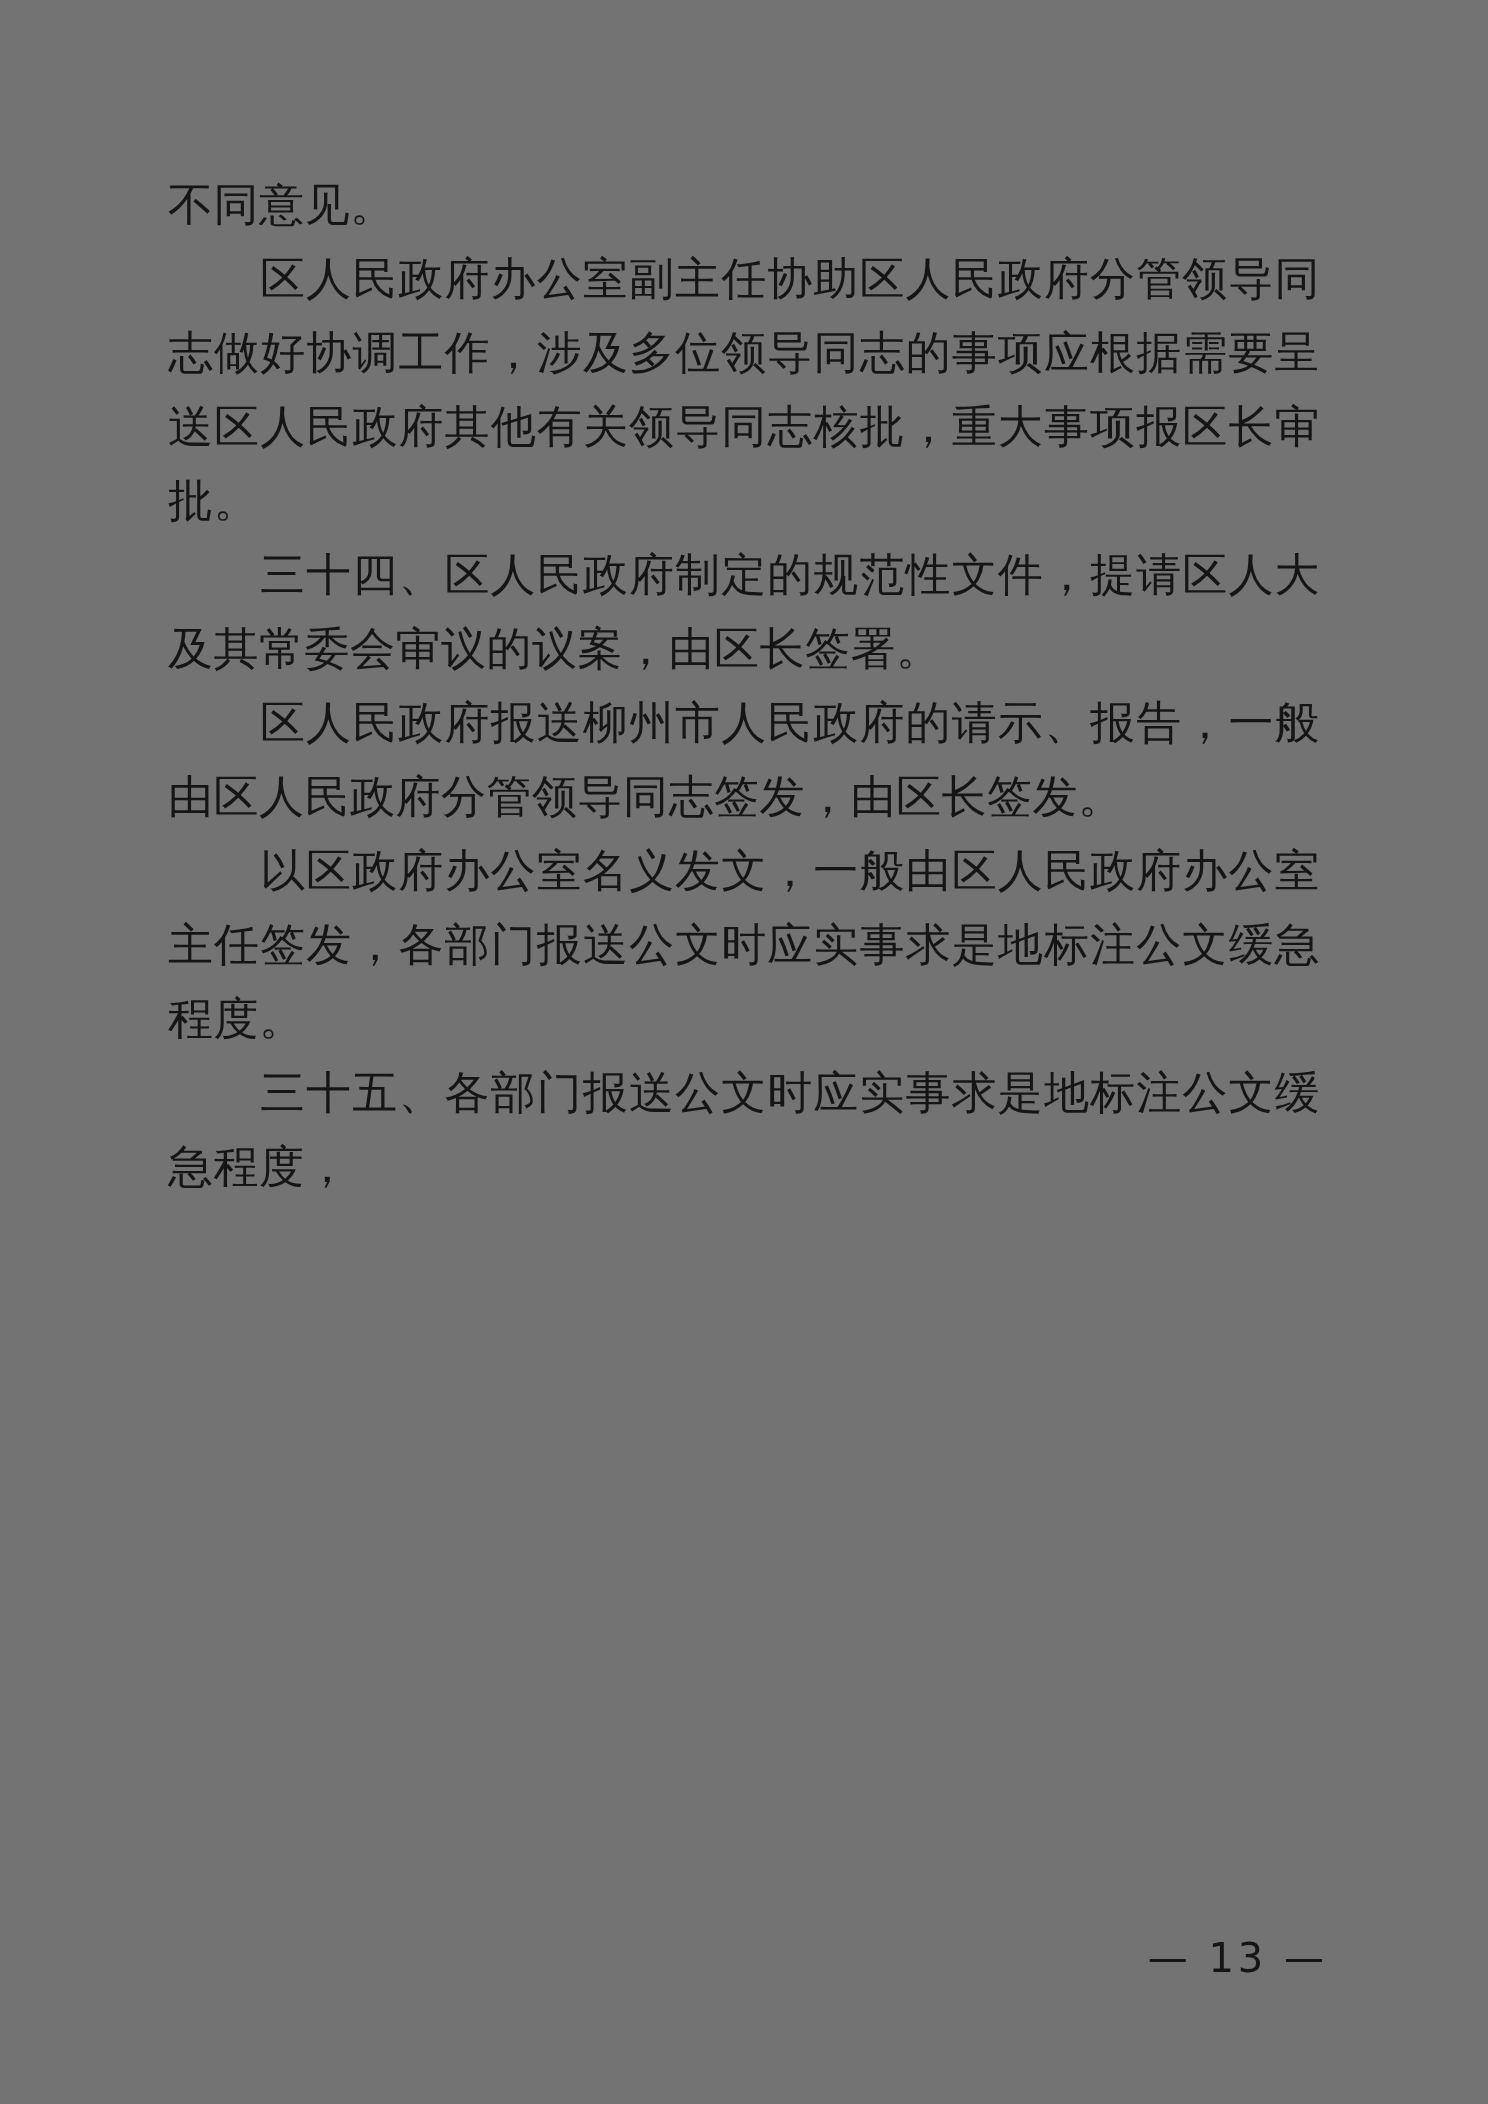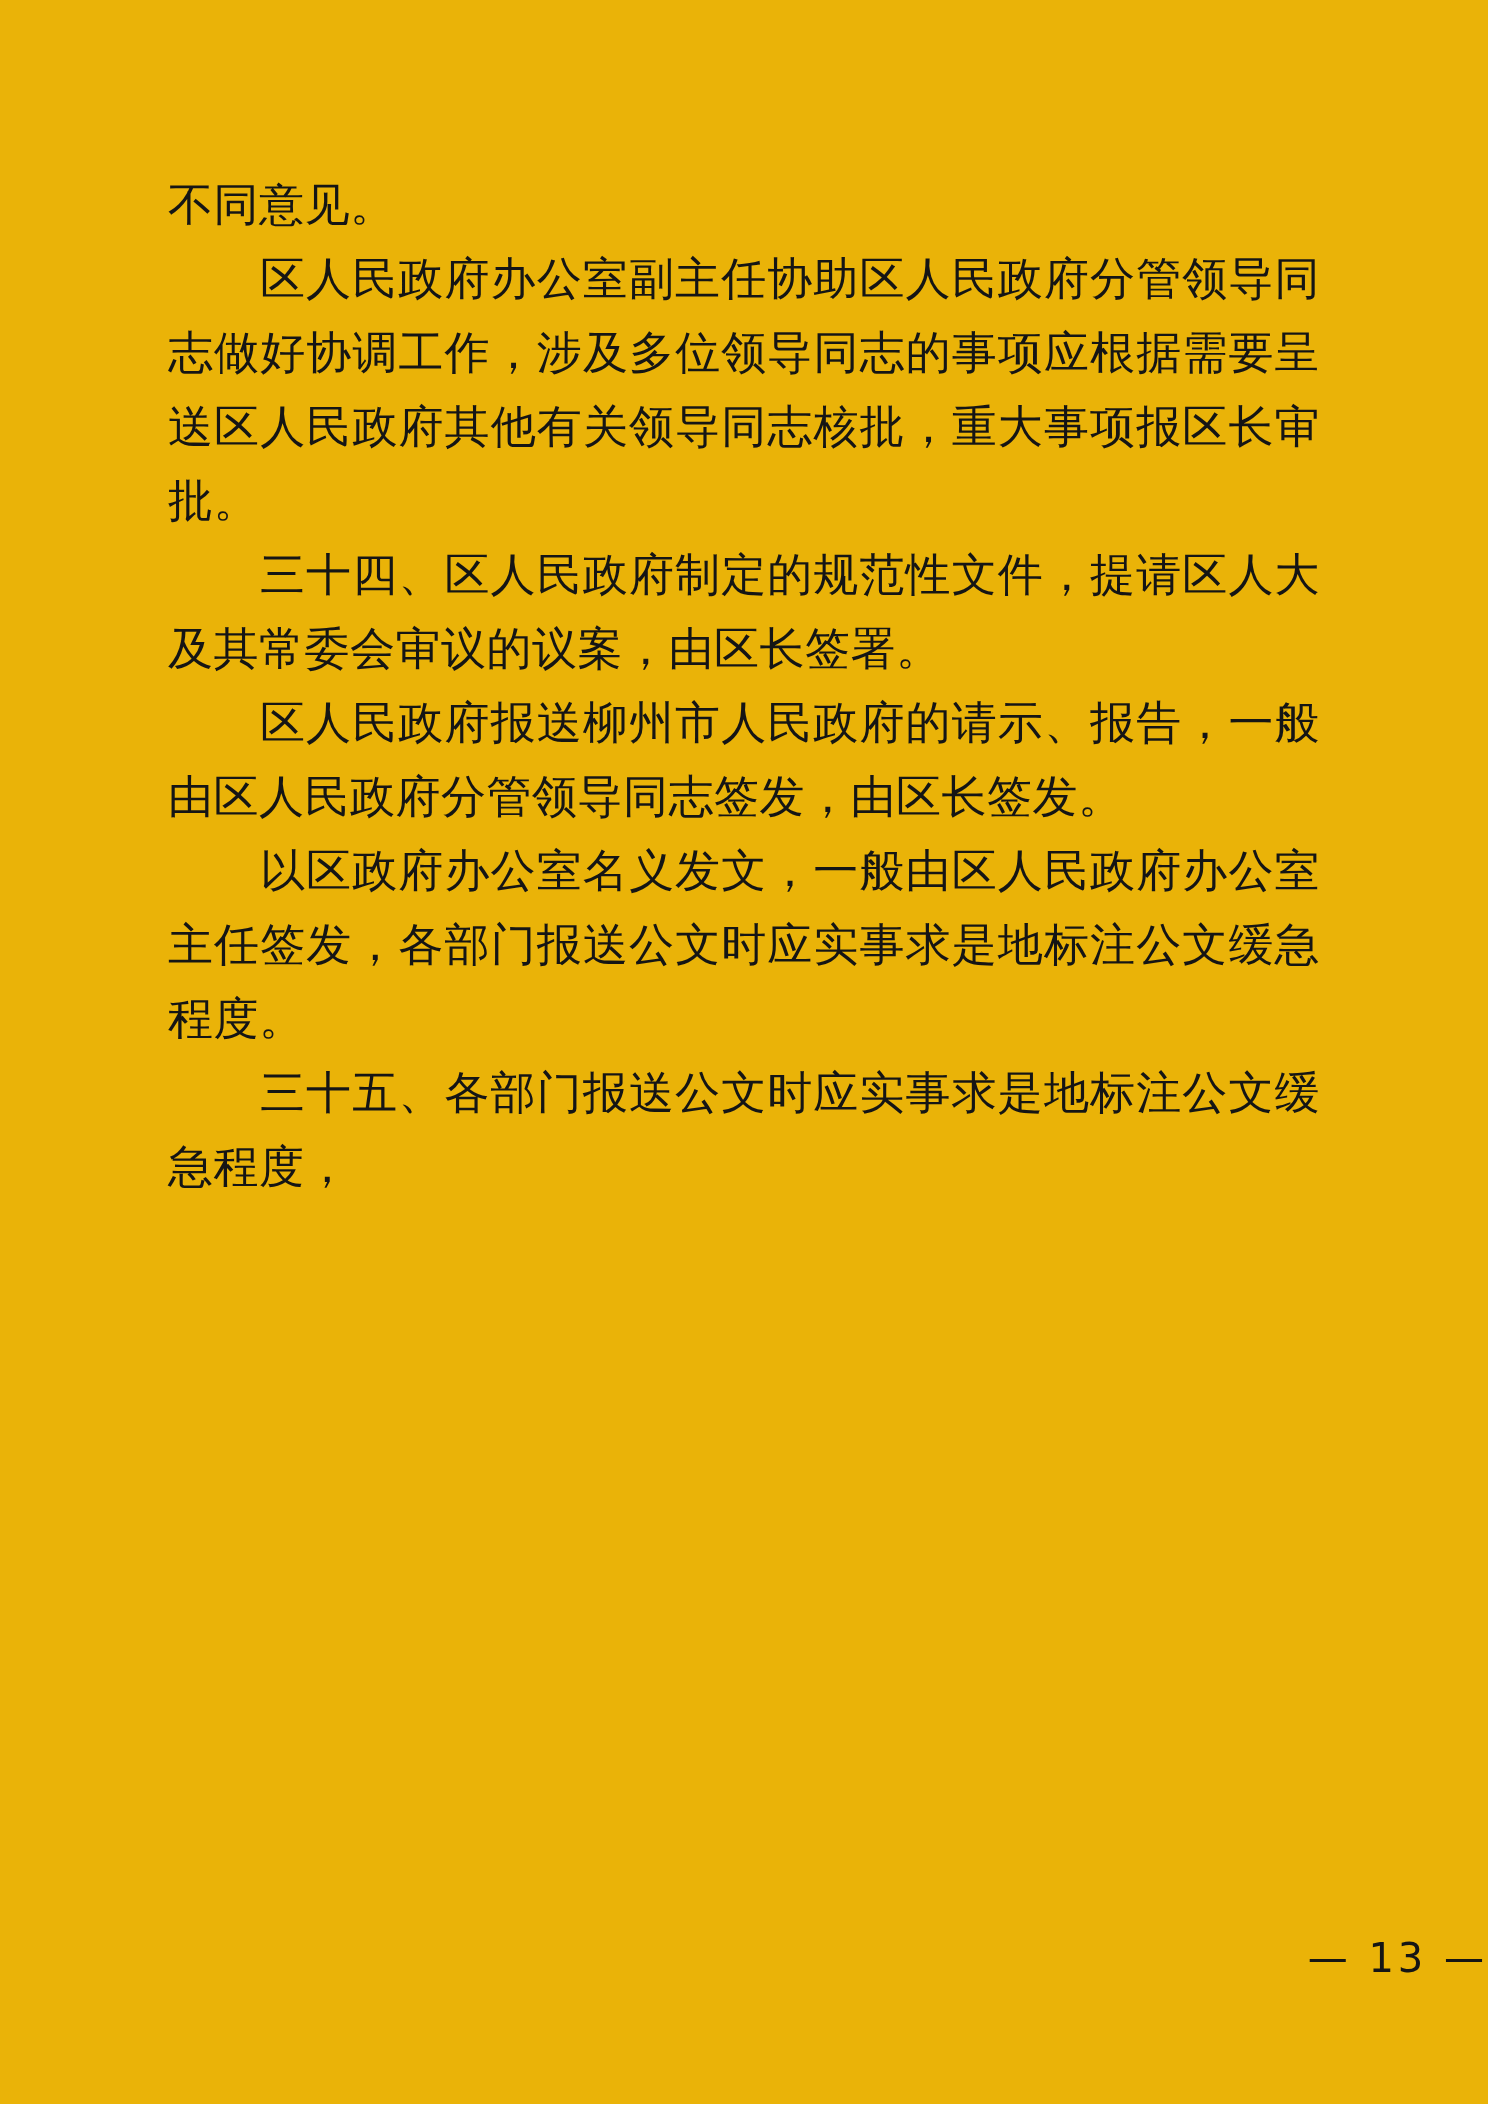--- a/index.html
+++ b/index.html
@@ -14,21 +14,21 @@
     font-family: "DejaVu Sans", "Liberation Sans", sans-serif;
     color: #1a1a1a;
     overflow: hidden;
   }
   .page {
     position: absolute;
     left: 0;
     top: 0;
     width: 1488px;
     height: 2104px;
-    background: #eab308;
+    background: #737373;
   }
   .content {
     position: absolute;
     left: 168px;
     top: 168px;
     width: 1152px;
   }
   .para {
     font-size: 45px;
     line-height: 74px;
@@ -41,20 +41,21 @@
   }
   .para.indent {
     text-indent: 92px;
   }
   .footer {
     position: absolute;
     left: 0;
     top: 1935px;
     width: 1488px;
     text-align: right;
+    padding-right: 160px;
     box-sizing: border-box;
   }
   .page-number {
     font-size: 40px;
     color: #151515;
     letter-spacing: 4px;
     font-weight: 500;
   }
 </style>
 </head>

